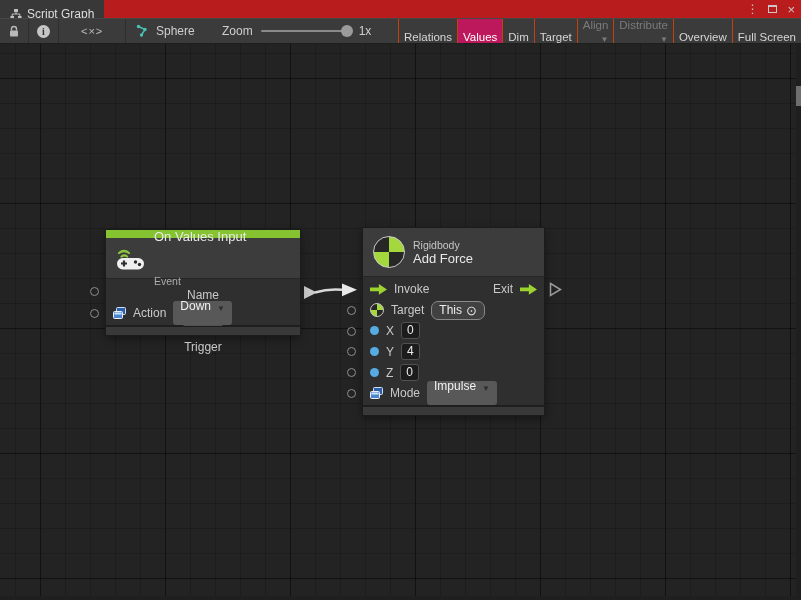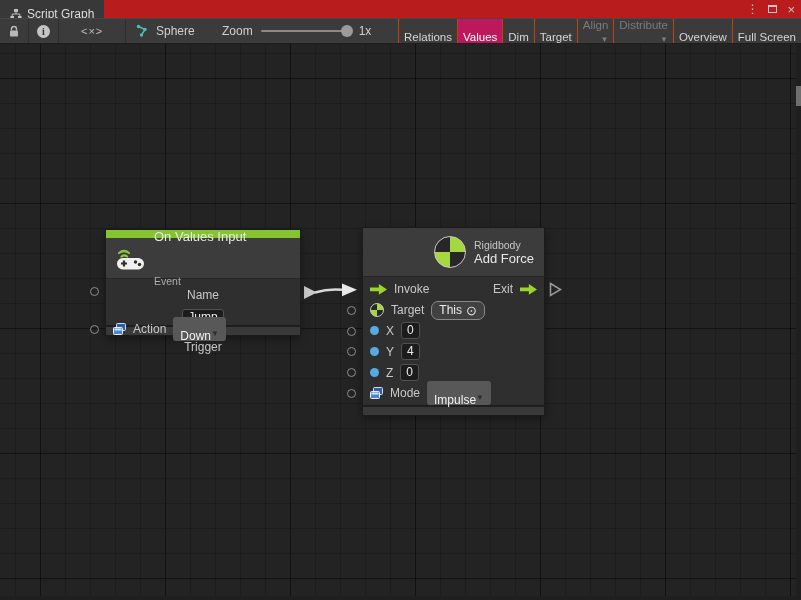--- a/index.html
+++ b/index.html
@@ -51,21 +51,21 @@
   .node-footer{height:10px;background:#393939;border-top:2px solid #1E1E1E;}
   .row{position:relative;display:flex;align-items:center;gap:7px;padding:0 7px;}
   .row-label{font-size:12px;color:#C9C9C9;}
   .spacer{flex:1;}
   .dot{width:9px;height:9px;border-radius:50%;}
   .dot.orange{background:#E09A3F;}
   .dot.blue{background:#56ABE3;}
   .flow-arrow{width:17px;height:12px;background:#9CD330;clip-path:polygon(0 34%,52% 34%,52% 6%,100% 50%,52% 94%,52% 66%,0 66%);}
   .port-circle{position:absolute;left:-16px;width:9px;height:9px;border:1.5px solid #8E8E8E;border-radius:50%;}
   .field{background:#1C1C1C;border:1px solid #515151;border-radius:3px;color:#EAEAEA;font-size:12px;line-height:15px;padding:0 5px;}
-  .dropdown{display:flex;align-items:flex-start;background:#585858;border-radius:3px;color:#F1F1F1;font-size:12px;height:17px;padding:12px 7px;}
+  .dropdown{display:flex;align-items:flex-end;gap:6px;background:#585858;border-radius:3px;color:#F1F1F1;font-size:12px;height:17px;padding:12px 7px;}
   .dd-caret{font-size:8px;color:#2D2D2D;}
   .this-btn{display:flex;align-items:center;gap:4px;border:1px solid #8A8A8A;background:#414141;border-radius:7px;height:19px;padding:0 7px;color:#ECECEC;font-size:12px;}
   .picker-glyph{font-size:13px;color:#E2E2E2;line-height:1;}
   .rb-icon{border-radius:50%;border:1px solid #C9C9C9;background:conic-gradient(#A5D83C 0 25%, #272727 25% 50%, #A5D83C 50% 75%, #272727 75% 100%);}
   .exit-stub{position:absolute;right:-18px;top:54px;}
 
   
   .v-scroll{position:absolute;right:0;top:44px;bottom:4px;width:5px;background:#1F1F1F;}
   .v-thumb{position:absolute;left:0;top:42px;width:5px;height:20px;background:#6E6E6E;}
   .h-scroll{position:absolute;left:0;bottom:0;width:801px;height:4px;background:#1F1F1F;}
@@ -183,39 +183,39 @@
       <div class="node-body" style="height:47px;padding:2px 0;">
         <div class="row" style="height:21.5px;flex-direction:column;">
           <span class="port-circle" style="top:6px;"></span>
           <span class="dot orange"></span>
           <span class="row-label">Name</span>
           <span class="field">Jump</span>
           <span class="spacer"></span>
           <span class="row-label">Trigger</span>
           <span class="flow-arrow"></span>
         </div>
-        <div class="row" style="height:21.5px;margin-top:16px;">
+        <div class="row" style="height:21.5px;">
           <span class="port-circle" style="top:6px;"></span>
           <svg width="13" height="12" viewBox="0 0 13 12">
             <rect x="3.5" y="0.5" width="9" height="7" rx="1" fill="#2F5FA8" stroke="#CFE0F4" stroke-width="1"></rect>
             <rect x="0.5" y="4.5" width="9" height="7" rx="1" fill="#4C86CE" stroke="#E8F1FB" stroke-width="1"></rect>
             <rect x="1.5" y="5.5" width="7" height="2" fill="#CFE3F8"></rect>
           </svg>
           <span class="row-label">Action</span>
           <span class="dropdown">
             <span>Down</span>
             <span class="dd-caret">▼</span>
           </span>
         </div>
       </div>
       <div class="node-footer"></div>
     </div>
 
     <div class="node" style="left:363px;top:184px;width:181px;">
-      <div class="node-header" style="height:48px;justify-content:flex-end;">
+      <div class="node-header" style="height:48px;">
         <span class="rb-icon" style="width:32px;height:32px;"></span>
         <div>
           <div class="node-supertitle">Rigidbody</div>
           <div class="node-title">Add Force</div>
         </div>
       </div>
       <div class="node-body" style="height:129px;padding:2px 0;">
         <div class="row" style="height:20.8px;">
           <span class="flow-arrow"></span>
           <span class="row-label">Invoke</span>

